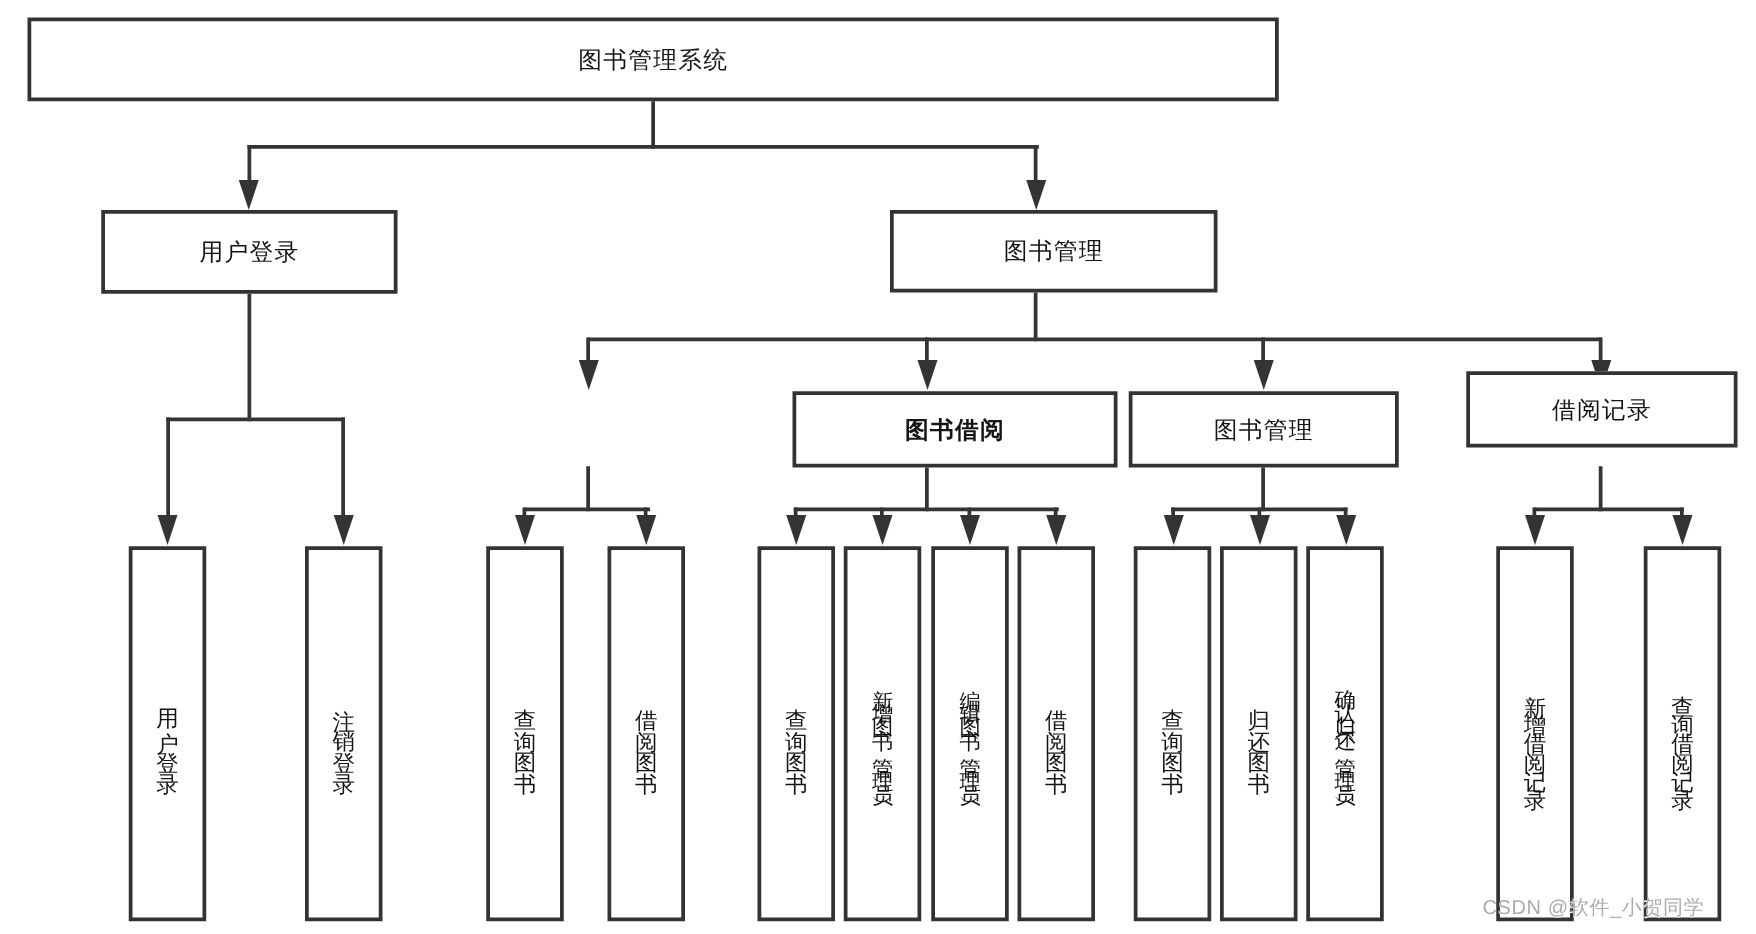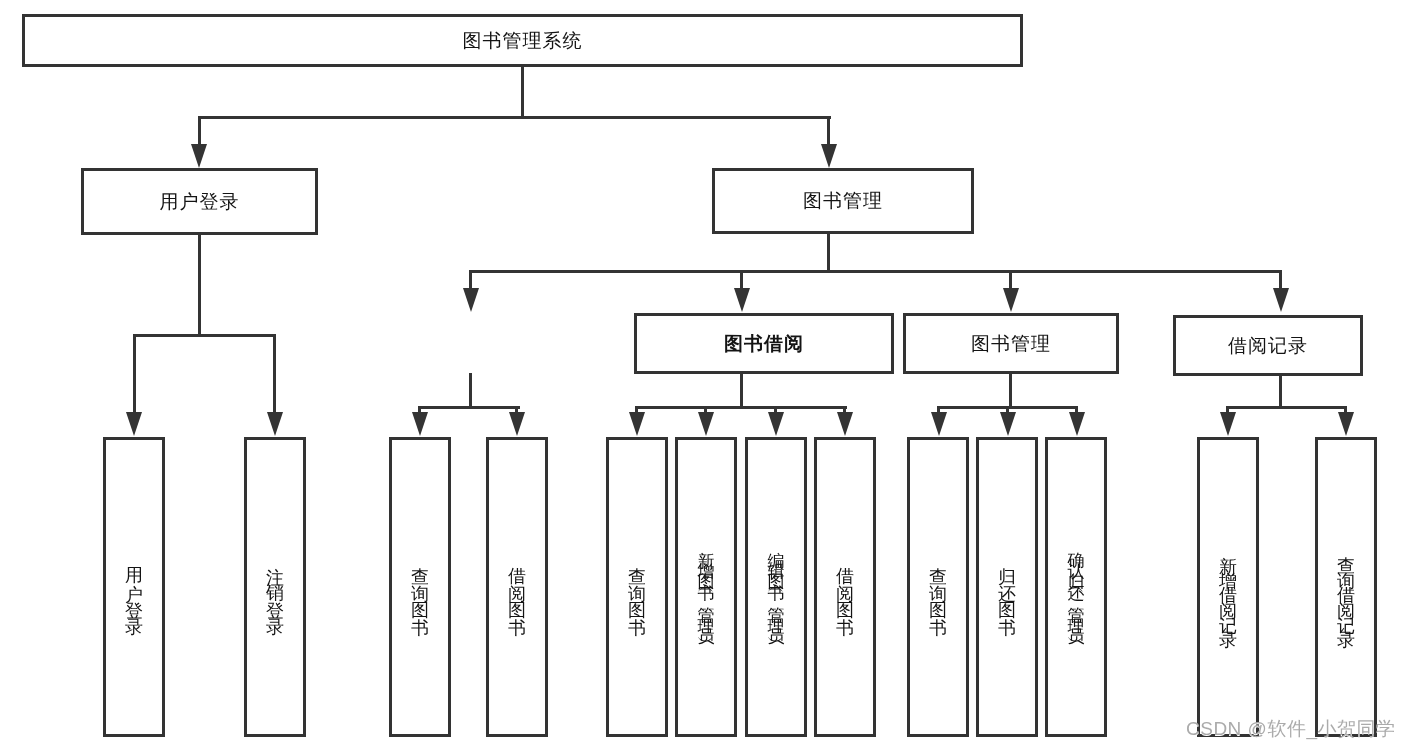--- a/index.html
+++ b/index.html
@@ -29,21 +29,21 @@
   .vl { position:absolute; width:3px;  background:#343434; z-index:1; }
   .hl { position:absolute; height:3px; background:#343434; z-index:1; }
   
   .ah {
     position:absolute; width:0; height:0; z-index:1;
     border-left:8px solid transparent; border-right:8px solid transparent;
     border-top:24px solid #343434;
   }
   .watermark {
     position:absolute; left:1186px; top:716px; z-index:5;
-    font-size:19px; color:#ababab; letter-spacing:0.5px; white-space:nowrap;
+    font-size:16px; color:#ababab; letter-spacing:0.5px; white-space:nowrap;
     text-shadow:0 1px 0 #ffffff;
   }
 </style>
 </head>
 <body>
 
 <div class="canvas">
 
   <div class="vl" style="left:521px; top:65px;  height:54px;"></div>
   <div class="hl" style="left:198px; top:116px; width:633px;"></div>
@@ -97,38 +97,38 @@
   <div class="vl" style="left:1075px; top:406px; height:10px;"></div>
   <div class="ah" style="left:1069px; top:412px;"></div>
 
   <div class="vl" style="left:1279px; top:373px; height:36px;"></div>
   <div class="hl" style="left:1227px; top:406px; width:120px;"></div>
   <div class="vl" style="left:1226px; top:406px; height:10px;"></div>
   <div class="ah" style="left:1220px; top:412px;"></div>
   <div class="vl" style="left:1344px; top:406px; height:10px;"></div>
   <div class="ah" style="left:1338px; top:412px;"></div>
 
-  <div class="hnode" style="left:22px; top:14px; width:1001px; height:53px;">
+  <div class="hnode" style="left:22px; top:14px; width:1001px; height:67px;">
     <span>图书管理系统</span>
   </div>
 
   <div class="hnode" style="left:81px; top:168px; width:237px; height:67px;">
     <span>用户登录</span>
   </div>
   <div class="hnode" style="left:712px; top:168px; width:262px; height:66px;">
     <span>图书管理</span>
   </div>
 
   <div class="hnode" style="left:634px; top:313px; width:260px; height:61px;font-weight:bold;">
     <span>图书借阅</span>
   </div>
   <div class="hnode" style="left:903px; top:313px; width:216px; height:61px;">
     <span>图书管理</span>
   </div>
-  <div class="hnode" style="left:1173px; top:315px; width:190px; height:61px;">
+  <div class="hnode" style="left:1173px; top:297px; width:217px; height:61px;">
     <span>借阅记录</span>
   </div>
 
   <div class="vnode" style="left:103px;">
     <span>用户登录</span>
   </div>
   <div class="vnode" style="left:244px;">
     <span>注销登录</span>
   </div>
 

